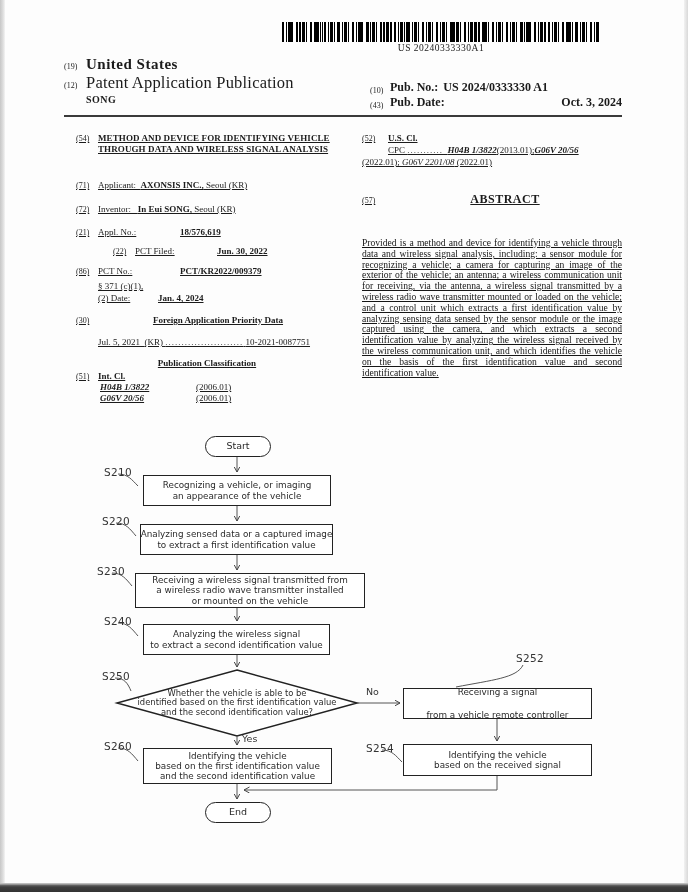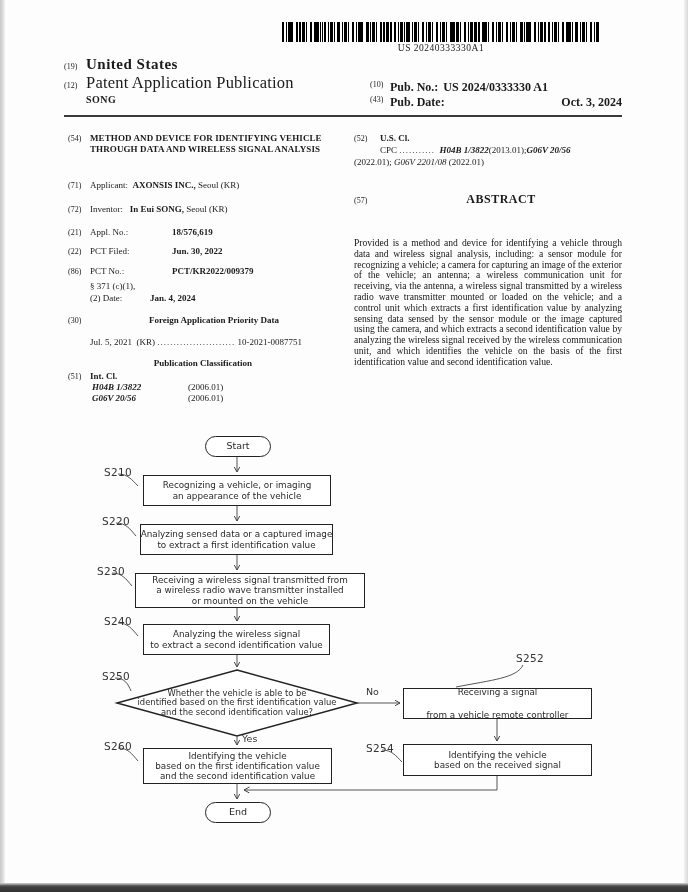--- a/index.html
+++ b/index.html
@@ -23,31 +23,31 @@
   }
   .barcode-text { position:absolute; left:282px; top:43px; width:318px; text-align:center;
                   font-size:9.5px; letter-spacing:.5px; color:#222; }
   .hdr-left { position:absolute; left:64px; top:56px; width:300px; }
   .hline { display:flex; align-items:baseline; }
   .inid { font-size:8px; width:22px; flex:none; color:#222; }
   .country { font-size:15px; font-weight:bold; letter-spacing:.5px; }
   .kind { font-size:16.5px; font-weight:normal; letter-spacing:.2px; white-space:nowrap; }
   .surname { font-size:10px; font-weight:bold; padding-left:22px; margin-top:1px; letter-spacing:.5px; }
   .hdr-right { position:absolute; left:370px; top:80px; width:252px; }
-  .pubrow { display:flex; align-items:flex-start; font-size:12px; font-weight:bold; white-space:nowrap; }
+  .pubrow { display:flex; align-items:flex-end; font-size:12px; font-weight:bold; white-space:nowrap; }
   .pubrow .inid { font-weight:normal; width:20px; }
   .pubrow .plabel { margin-right:5px; }
   .pubrow .pushright { margin-left:auto; }
   .hdr-rule { position:absolute; left:64px; top:115px; width:558px; height:2px; background:#3a3a3a; }
 
   
   .col { position:absolute; font-size:9px; line-height:11px; }
   .col-left { left:64px; top:130px; width:274px; }
   .col-right { left:350px; top:130px; width:272px; }
-  .abs { position:absolute; left:4px; right:0; }
+  .abs { position:absolute; left:12px; right:0;text-decoration:underline; }
   .bibrow { display:flex; align-items:baseline; }
   .bib-content { flex:1; }
   .b { font-weight:bold; }
   .bi { font-weight:bold; font-style:italic; }
   .i { font-style:italic; }
   .title-text { font-weight:bold; line-height:11px; letter-spacing:.1px; }
   .val-row { display:flex; }
   .val-label { width:82px; flex:none; }
   .center-head { text-align:center; font-weight:bold; }
   .dotline { display:flex; white-space:nowrap; }
@@ -124,21 +124,21 @@
         <span class="b">In Eui SONG,</span><span> Seoul (KR)</span>
       </span>
     </div>
     <div class="abs bibrow" style="top:97px;">
       <span class="inid">(21)</span>
       <span class="bib-content val-row">
         <span class="val-label">Appl. No.:</span>
         <span class="b">18/576,619</span>
       </span>
     </div>
-    <div class="abs bibrow" style="top:116px;">
+    <div class="abs bibrow" style="top:116px;margin-left:37px;">
       <span class="inid">(22)</span>
       <span class="bib-content val-row">
         <span class="val-label">PCT Filed:</span>
         <span class="b">Jun. 30, 2022</span>
       </span>
     </div>
     <div class="abs bibrow" style="top:136px;">
       <span class="inid">(86)</span>
       <span class="bib-content val-row">
         <span class="val-label">PCT No.:</span>

